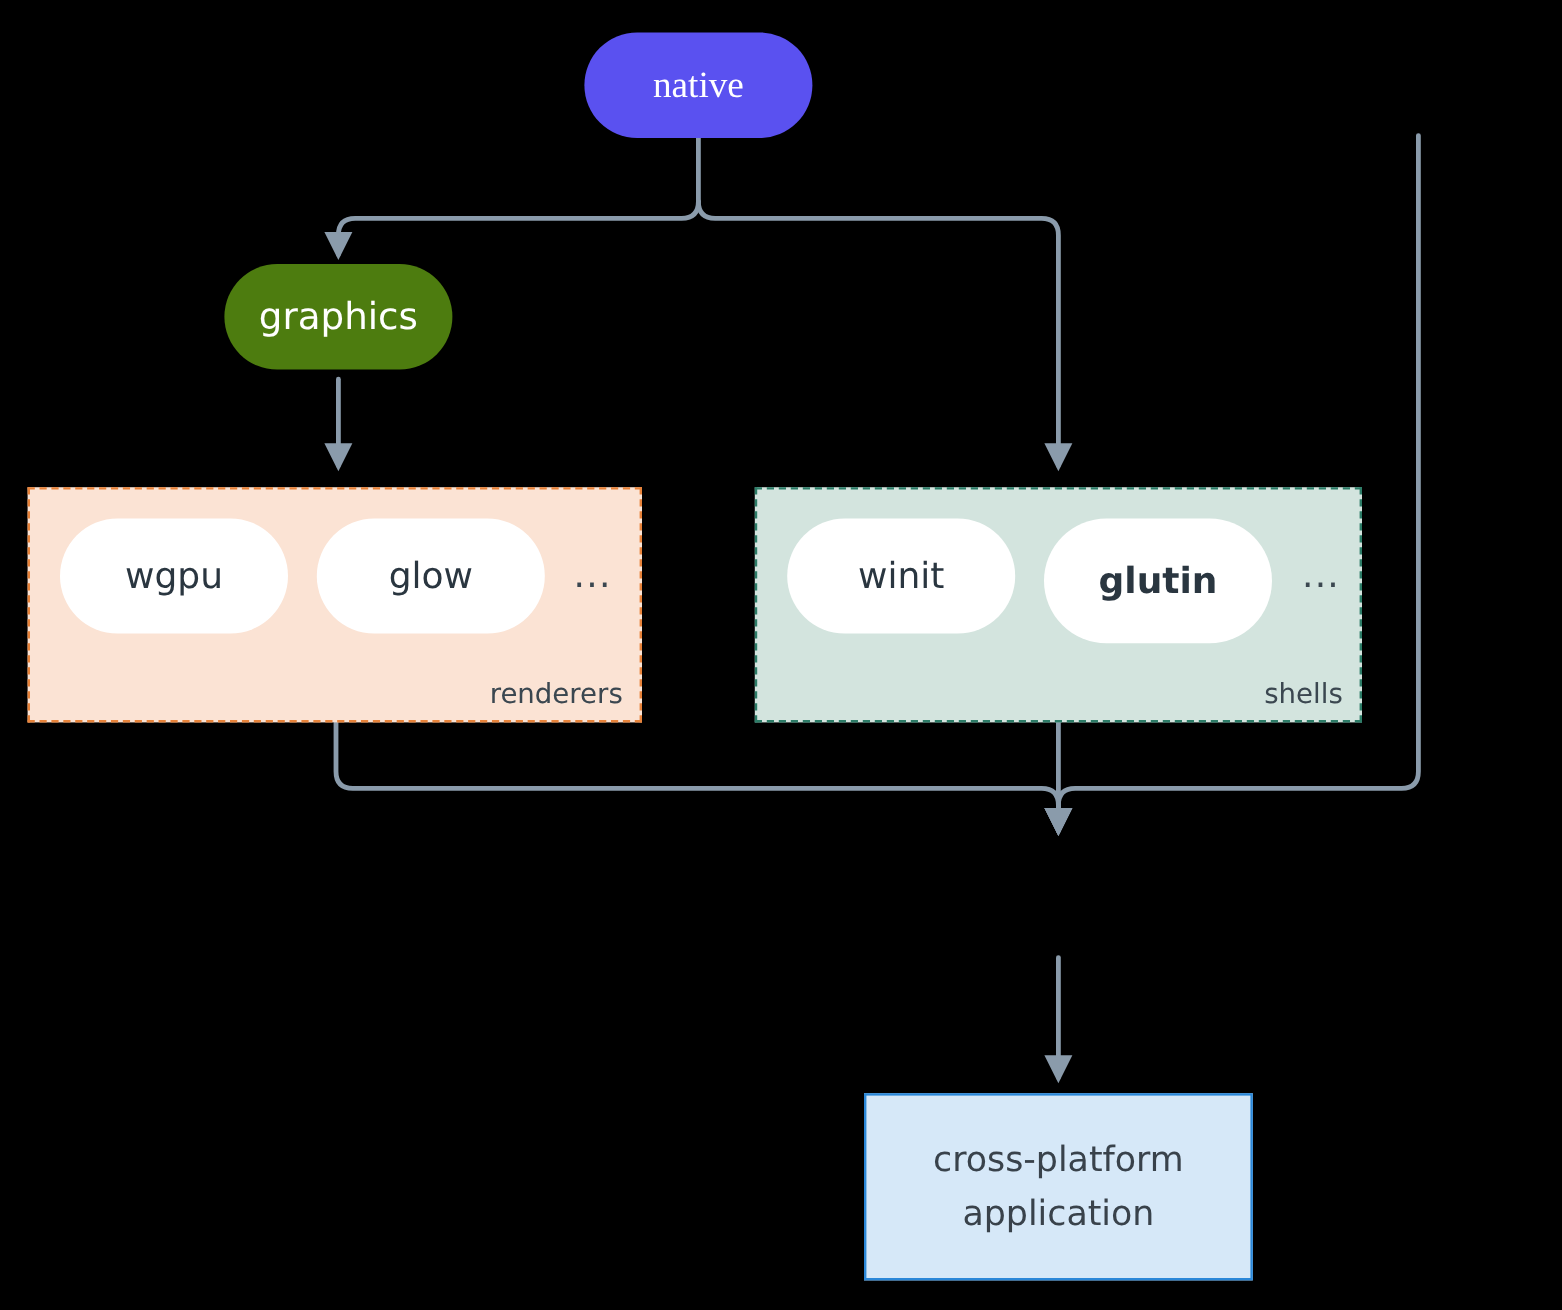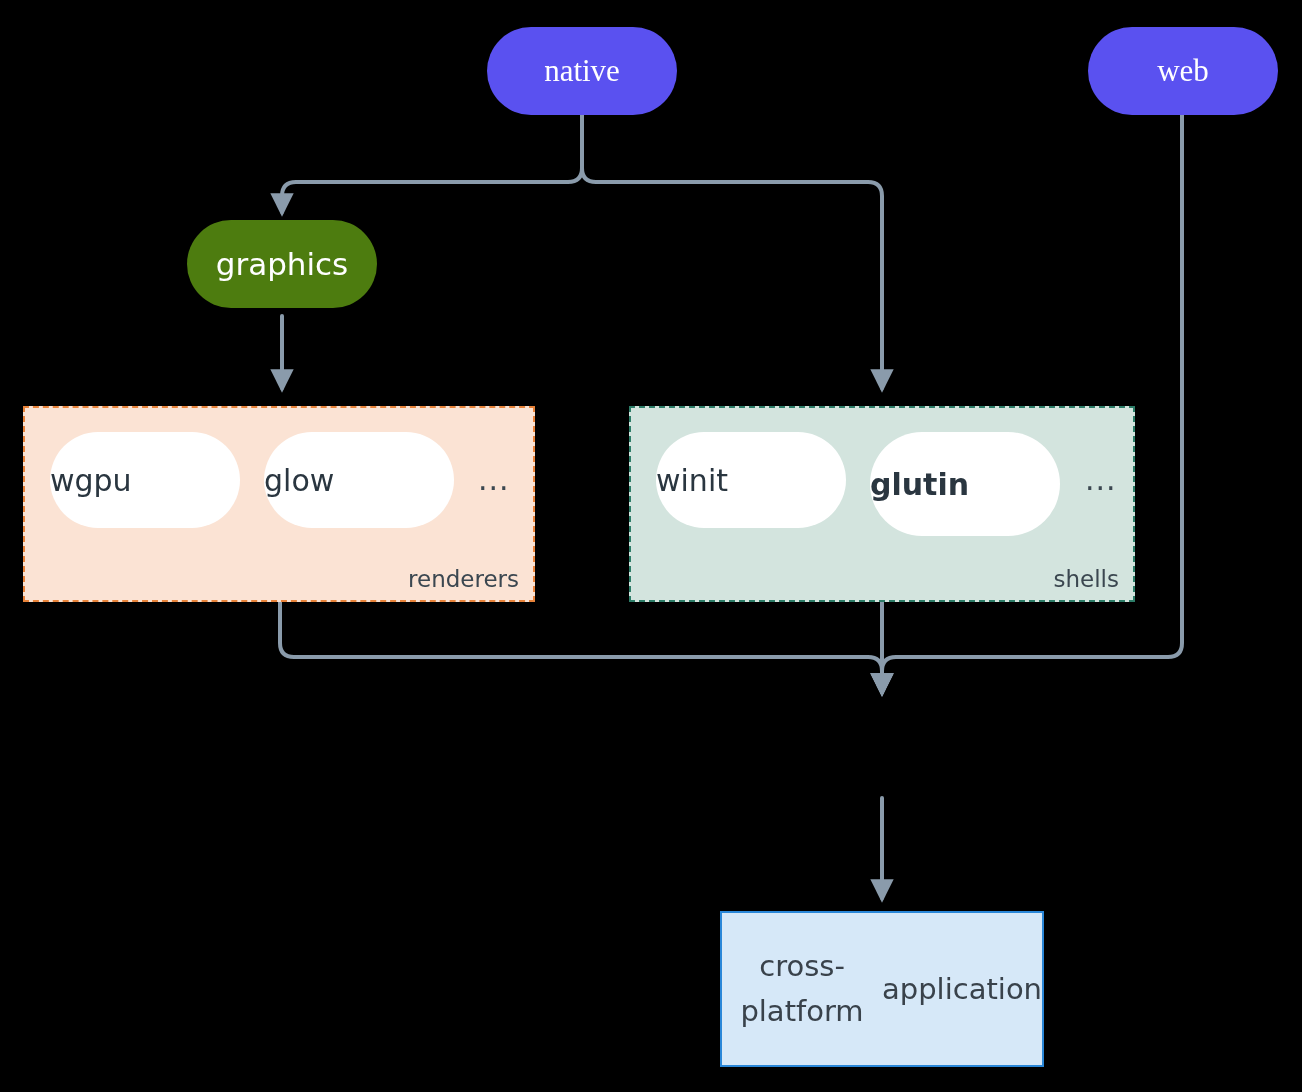--- a/index.html
+++ b/index.html
@@ -81,21 +81,21 @@
     color: #3B4750;
     z-index: 2;
     margin-top: 24px;
   }
   .chip {
     position: absolute;
     background: #ffffff;
     border-radius: 999px;
     display: flex;
     align-items: center;
-    justify-content: flex-start;
+    justify-content: center;
     color: #2A3640;
     font-size: 30px;
     z-index: 2;
     box-sizing: border-box;
   }
   .ellipsis {
     position: absolute;
     color: #3B4750;
     font-size: 30px;
     z-index: 2;
@@ -131,23 +131,20 @@
       <path d="M 1182 113 L 1182 643 Q 1182 657 1168 657 L 896 657 Q 882 657 882 671 L 882 692" marker-end="url(#arrow)"></path>
 
       <path d="M 882 798 L 882 898" marker-end="url(#arrow)"></path>
     </g>
   </svg>
 
   <div class="node pill node-native" style="left:487px; top:27px; width:190px; height:88px;">
     <span>native</span>
   </div>
 
-  <div class="node pill node-web" style="left:1088px; top:27px; width:190px; height:88px;">
-    <span>web</span>
-  </div>
 
   <div class="node pill node-graphics" style="left:187px; top:220px; width:190px; height:88px;">
     <span>graphics</span>
   </div>
 
   <div class="group group-renderers" style="left:23px; top:406px; width:512px; height:196px;">
     <span class="group-label">renderers</span>
   </div>
   <div class="chip" style="left:50px; top:432px; width:190px; height:96px;">
     <span>wgpu</span>
@@ -162,18 +159,18 @@
   </div>
   <div class="chip" style="left:656px; top:432px; width:190px; height:96px;">
     <span>winit</span>
   </div>
   <div class="chip" style="left:870px; top:432px; width:190px; height:104px;font-weight:bold;">
     <span>glutin</span>
   </div>
   <div class="ellipsis" style="left:1085px; top:462px;">...</div>
 
 
-  <div class="node node-app" style="left:720px; top:911px; width:324px; height:156px; flex-direction:row;">
+  <div class="node node-app" style="left:720px; top:911px; width:324px; height:156px; flex-direction:column;">
     <span>cross-platform</span>
     <span>application</span>
   </div>
 
 </div>
 
 </body></html>

